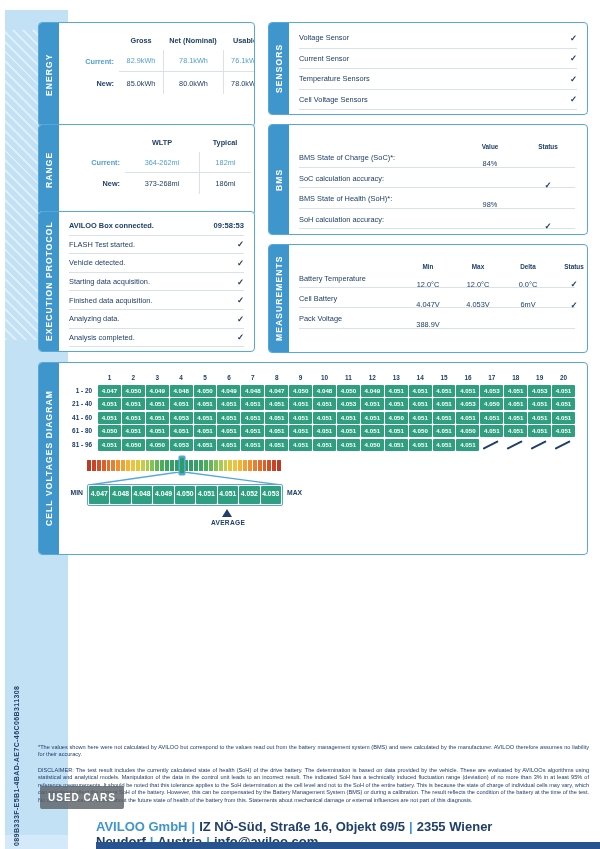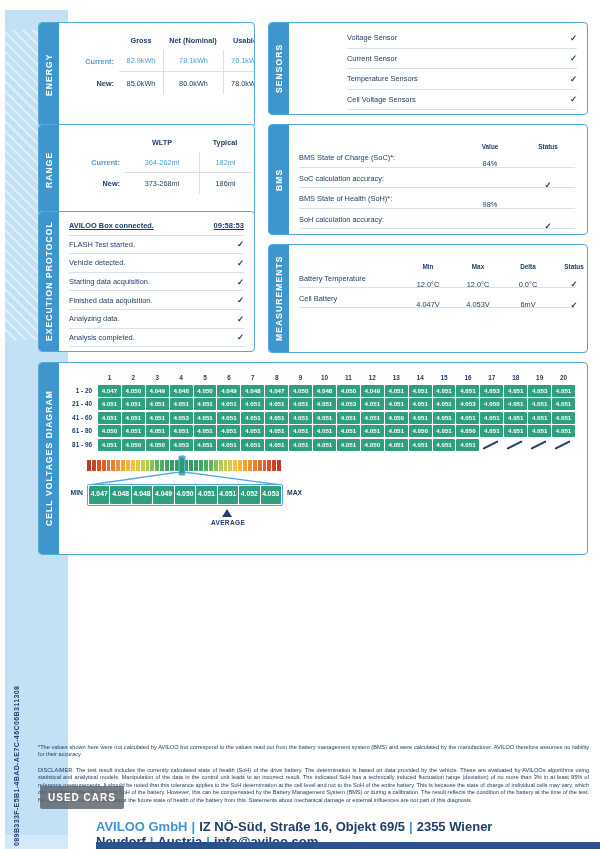--- a/index.html
+++ b/index.html
@@ -38,22 +38,22 @@
   .mt-row.hl .mt-cell{color:var(--valblue);}
   #energy-table .mt-row:not(.mt-head) .mt-cell:nth-child(n+3){border-left:1px solid var(--line);}
   #range-table .mt-row:not(.mt-head) .mt-cell:nth-child(3){border-left:1px solid var(--line);}
   .mt-row.first-data .mt-cell:not(.mt-label){border-bottom:1px solid var(--line);}
 
   
   .ck-list{padding:5px 10px 0 10px;}
   .ck-row{display:flex;justify-content:space-between;align-items:center;border-bottom:1px solid var(--line);
     color:var(--navy);font-size:7.4px;font-weight:500;}
   #exec-rows .ck-row{height:18.6px;}
-  #sensor-rows .ck-row{height:20.5px;margin-left:48px;}
-  .ck-row.strong, .ck-row.strong .right{font-weight:bold;text-decoration:underline;}
+  #sensor-rows .ck-row{height:20.5px;}
+  .ck-row.strong, .ck-row.strong .right{font-weight:bold;}
   .check{font-weight:bold;font-size:8.5px;color:var(--navy);}
   .time{font-weight:bold;font-size:7.6px;color:var(--navy);}
 
   
   .vt{padding:6px 12px 0 10px;}
   .vt-row{display:grid;align-items:center;color:var(--navy);font-size:7.4px;}
   #bms-table .vt-row{grid-template-columns:1fr 62px 54px;height:20.5px;}
   #meas-table .vt-row{grid-template-columns:104px 50px 50px 50px 42px;height:20.5px;}
   .vt-head{height:16px !important;font-size:6.4px;font-weight:bold;}
   .vt-cell{text-align:center;margin-top:12px;}
@@ -279,20 +279,27 @@
             <div class="vt-cell">12.0°C</div>
             <div class="vt-cell">0.0°C</div>
             <div class="vt-cell check">✓</div>
           </div>
           <div class="vt-row">
             <div class="vt-lab">Cell Battery</div>
             <div class="vt-cell">4.047V</div>
             <div class="vt-cell">4.053V</div>
             <div class="vt-cell">6mV</div>
             <div class="vt-cell check">✓</div>
+          </div>
+          <div class="vt-row">
+            <div class="vt-lab">Pack Voltage</div>
+            <div class="vt-cell">388.9V</div>
+            <div class="vt-cell"></div>
+            <div class="vt-cell"></div>
+            <div class="vt-cell check"></div>
           </div>
         </div>
       </div>
   </section>
 
   <section class="card" id="card-cv">
     <div class="tab">CELL VOLTAGES DIAGRAM</div>
     <div class="cv-grid" id="cv-grid">
         <div class="cv-colhead"></div>
         <div class="cv-colhead">1</div>

